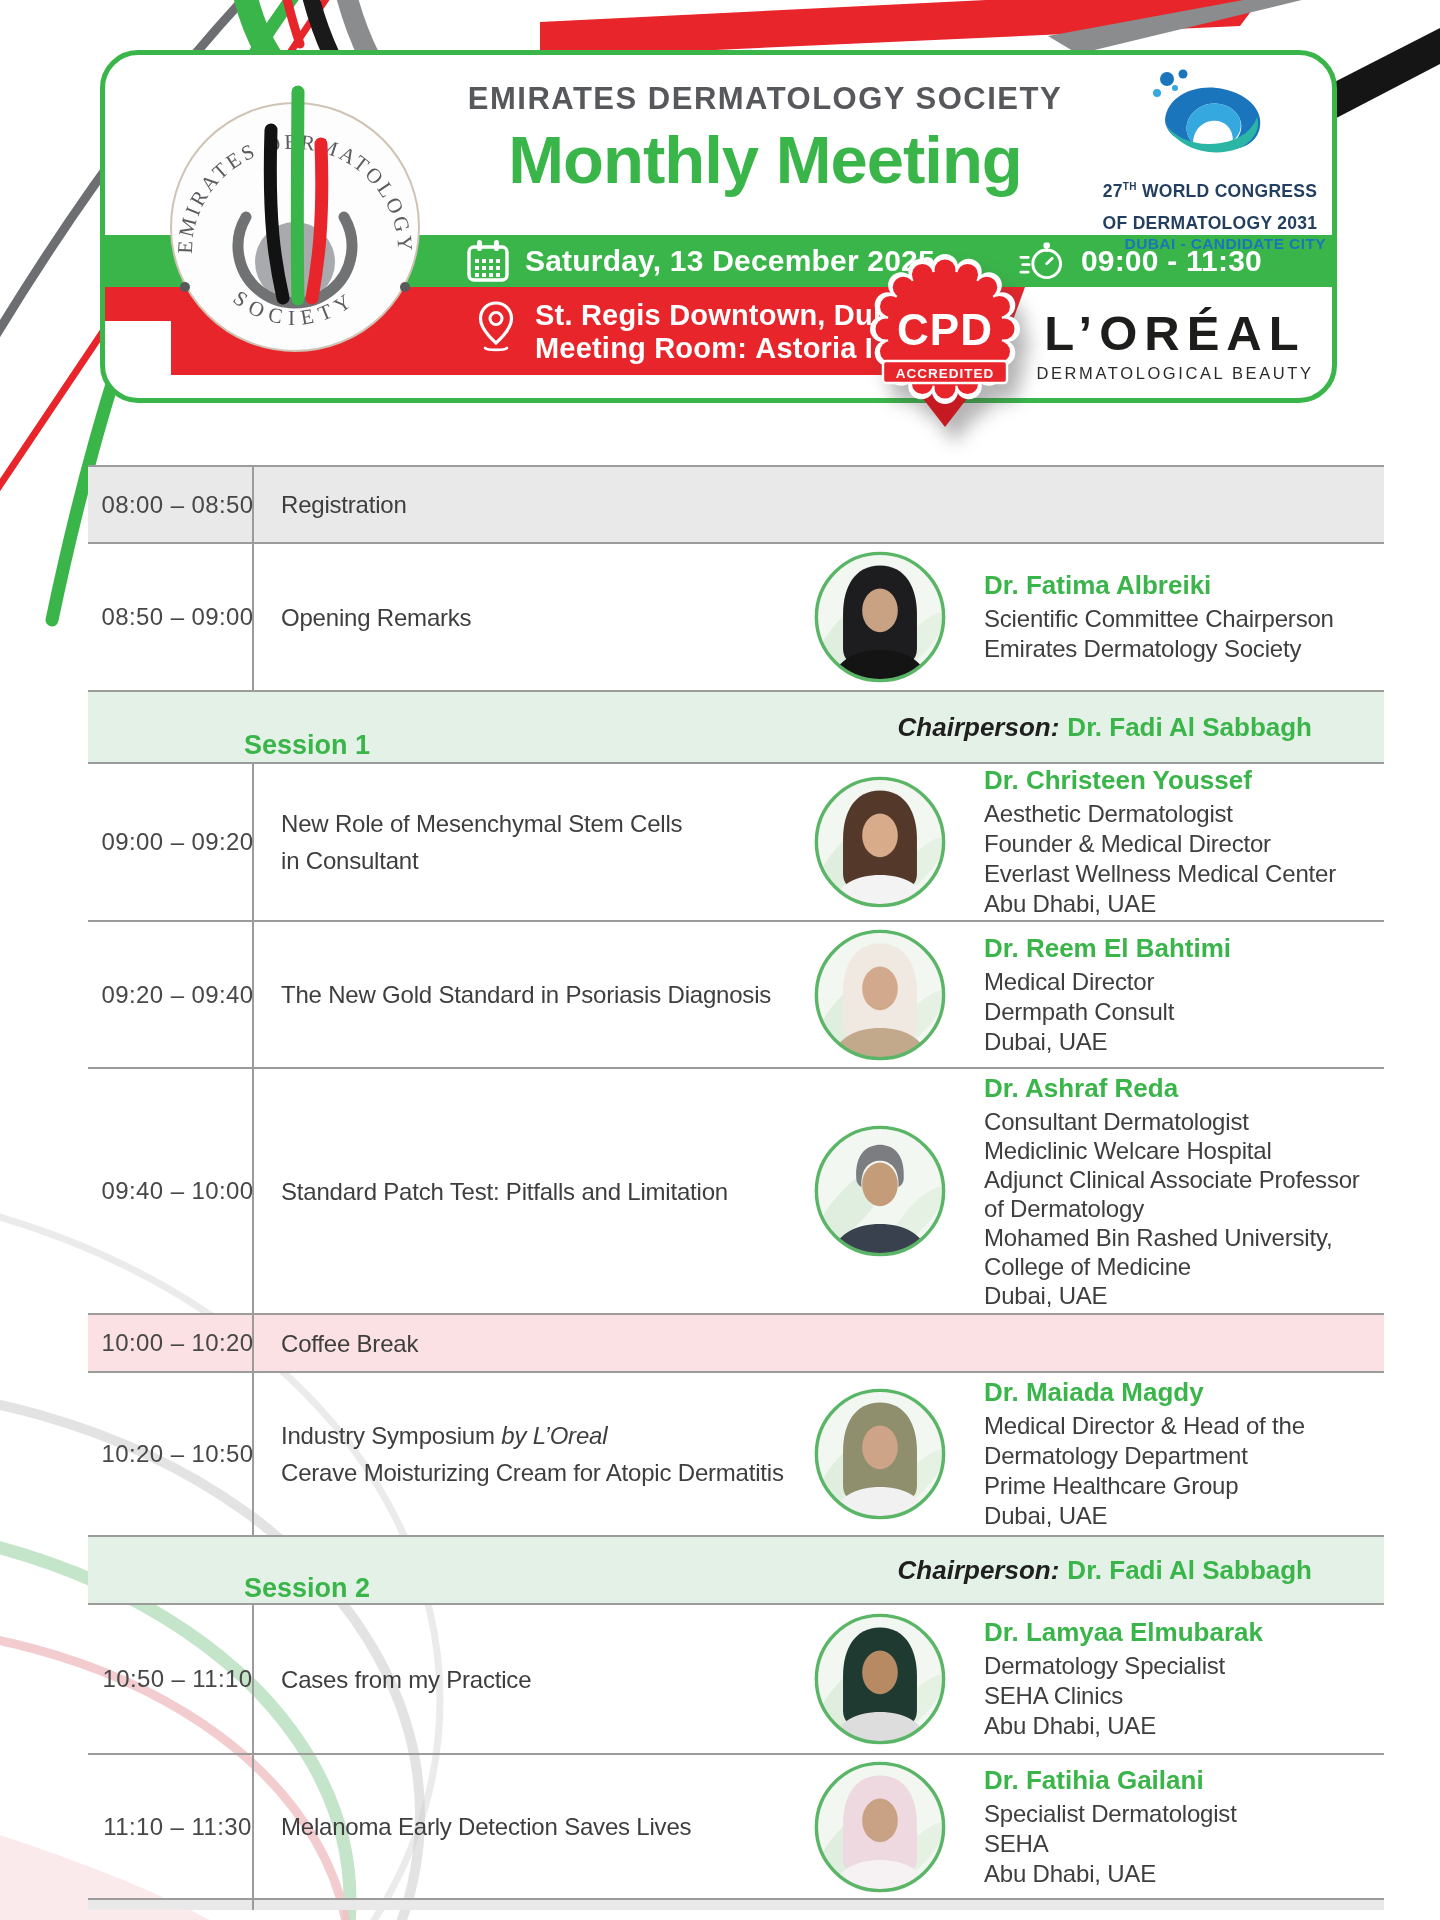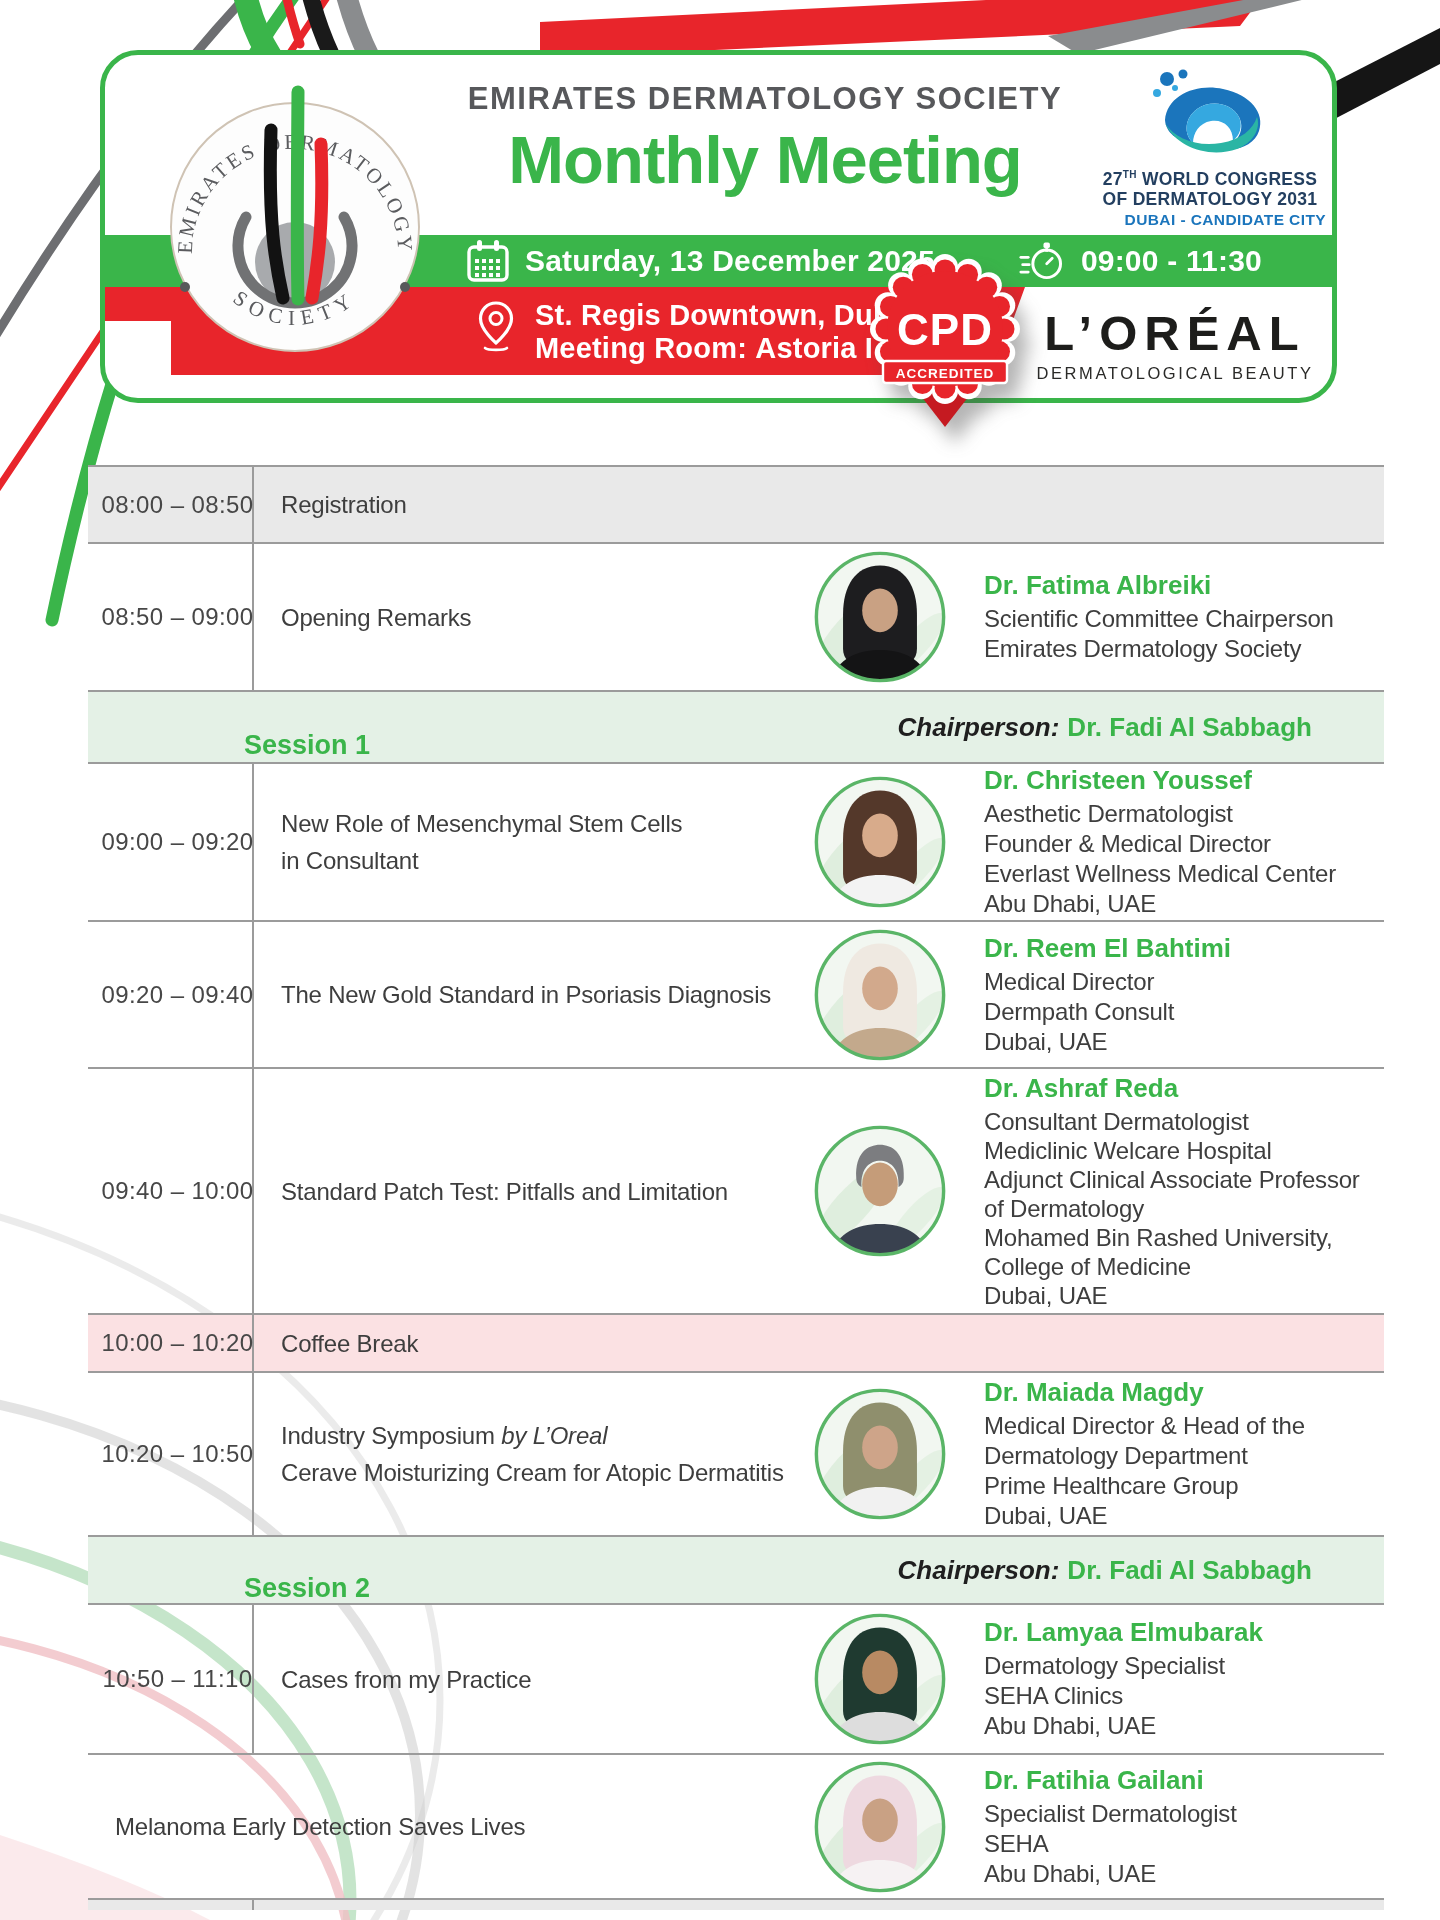--- a/index.html
+++ b/index.html
@@ -37,21 +37,21 @@
   }
   .venue-lines{font-size:29px;font-weight:700;line-height:33px;letter-spacing:.2px;white-space:nowrap;}
   .venue-room b{font-weight:800;}
   .title-block{position:absolute;left:280px;top:26px;width:760px;text-align:center;}
   .society-name{font-size:31px;font-weight:600;color:#57585b;letter-spacing:1.5px;white-space:nowrap;}
   .event-title{font-size:67px;font-weight:800;color:var(--accent-green,#3ab54a);letter-spacing:-1px;margin-top:4px;white-space:nowrap;}
   .eds-logo{position:absolute;left:65px;top:47px;width:250px;height:250px;overflow:visible;}
 
   .congress{position:absolute;left:989px;top:10px;width:232px;text-align:center;}
   .congress-wave{width:150px;height:96px;}
-  .congress-l1,.congress-l2{font-size:17.5px;font-weight:700;color:var(--congress-navy,#233f60);letter-spacing:.3px;line-height:20px;white-space:nowrap;}
+  .congress-l1,.congress-l2{font-size:17.5px;font-weight:700;color:var(--congress-navy,#233f60);letter-spacing:.3px;line-height:20px;white-space:nowrap;margin-top:12px;}
   .congress-l1 sup{font-size:10px;}
   .congress-l3{font-size:15.5px;font-weight:700;color:var(--congress-blue,#1b75bc);letter-spacing:.4px;margin-top:2px;white-space:nowrap;text-align:right;}
 
   .loreal{position:absolute;left:925px;top:250px;width:290px;text-align:center;color:#1d1d1b;}
   .loreal-name{font-size:49px;font-weight:700;letter-spacing:7px;white-space:nowrap;}
   .loreal-tag{font-size:16.5px;font-weight:400;letter-spacing:2.6px;margin-top:3px;white-space:nowrap;color:#2a2a28;}
 
   .cpd{position:absolute;left:856px;top:249px;width:178px;height:200px;z-index:3;
        filter:drop-shadow(10px 16px 9px rgba(70,70,70,.40));}
 
@@ -462,20 +462,21 @@
           <div class="sp-name">Dr. Lamyaa Elmubarak</div>
           <div class="sp-line">Dermatology Specialist</div>
           <div class="sp-line">SEHA Clinics</div>
           <div class="sp-line">Abu Dhabi, UAE</div>
         </div>
       </div>
     </div>
   </div>
 
   <div class="r" style="height:145px">
+    <div class="time">11:10 – 11:30</div>
     <div class="cell">
       <div class="topic">Melanoma Early Detection Saves Lives</div>
       <div class="speaker">
         <svg class="avatar hijab" viewBox="0 0 100 100" style="--scarf: #eed9e0; --face: #c9a184; --body: #f6f2f3;">
           <g clip-path="url(#avc)">
               <rect class="av-bg" width="100" height="100"></rect>
               <ellipse cx="28" cy="62" rx="40" ry="13" transform="rotate(-48 28 62)" fill="#dcecda" opacity=".85"></ellipse>
               <ellipse cx="78" cy="70" rx="30" ry="9" transform="rotate(-48 78 70)" fill="#e2f0e0" opacity=".85"></ellipse>
               <path class="av-scarf" d="M50 11 C31 11 22 27 22 48 L22 74 C22 82 28 87 35 87 L65 87 C72 87 78 82 78 74 L78 48 C78 27 69 11 50 11 Z"></path>
               <path class="av-hair" d="M32 40 C31 21 41 15 50 15 C59 15 69 21 68 40 C68 44 66 46 64 47 C65 32 57 27 50 27 C43 27 35 32 36 47 C34 46 32 44 32 40 Z"></path>

